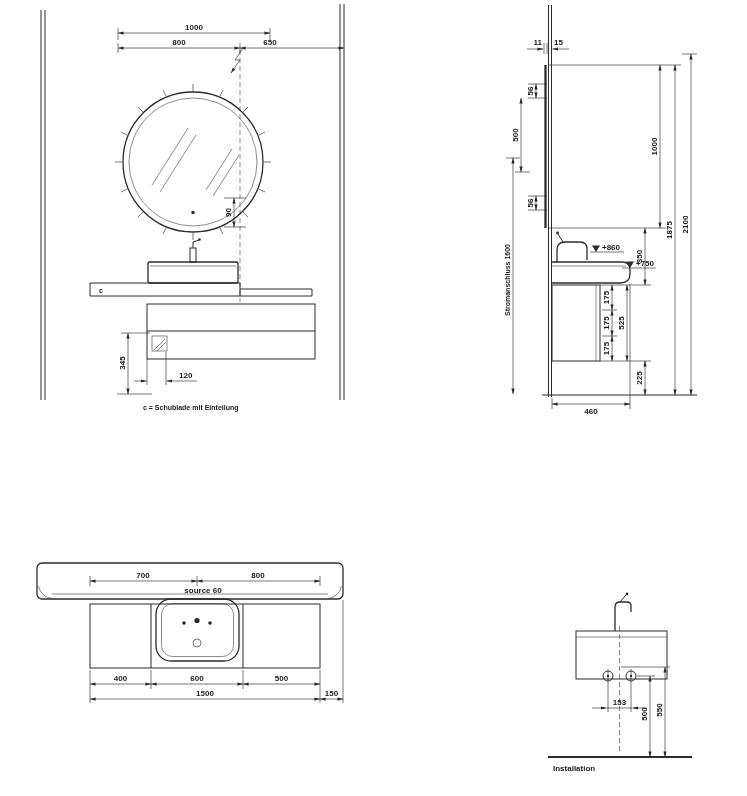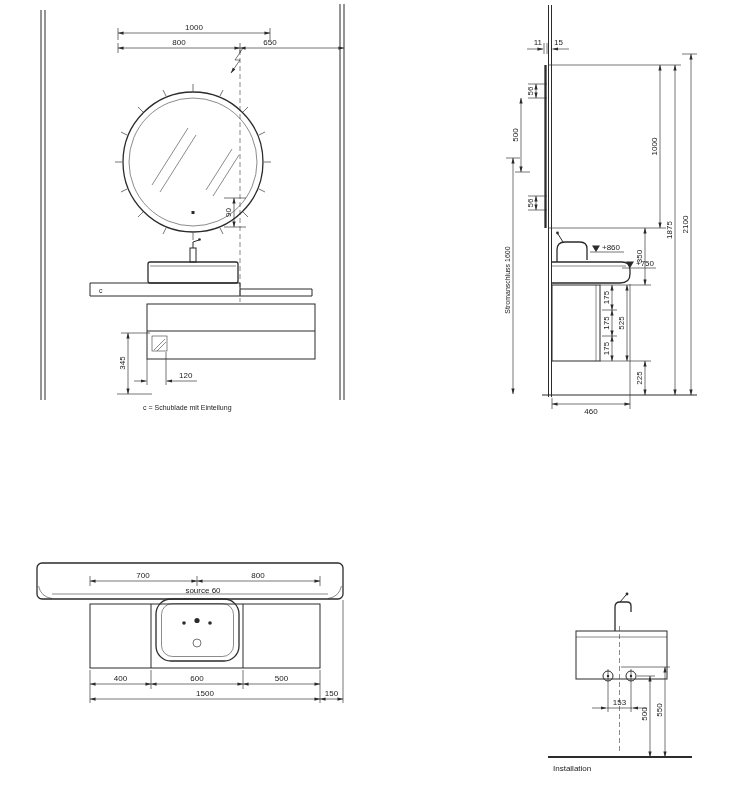--- a/index.html
+++ b/index.html
@@ -1,16 +1,16 @@
 <!DOCTYPE html>
 <html><head>
 <meta charset="utf-8">
 <style>
   html,body{margin:0;padding:0;background:#ffffff;}
-  #stage{position:relative;width:747px;height:796px;background:#ffffff;overflow:hidden;}
+  #stage{position:relative;width:747px;height:796px;background:#ffffff;overflow:hidden;font-weight:bold;}
   svg{display:block;}
   svg text{font-family:"Liberation Sans","DejaVu Sans",sans-serif;fill:#1b1b1b;}
   .t8{font-size:8px;}
   .t7{font-size:7px;}
   .mid{text-anchor:middle;}
   .st{text-anchor:start;}
   .en{text-anchor:end;}
   .ln{stroke:#2b2b2b;stroke-width:1;fill:none;}
   .th{stroke:#2b2b2b;stroke-width:1.3;fill:none;}
   .hv{stroke:#2b2b2b;stroke-width:2.3;fill:none;}

